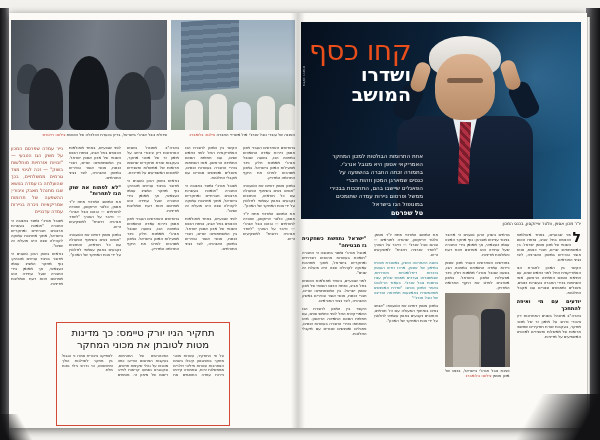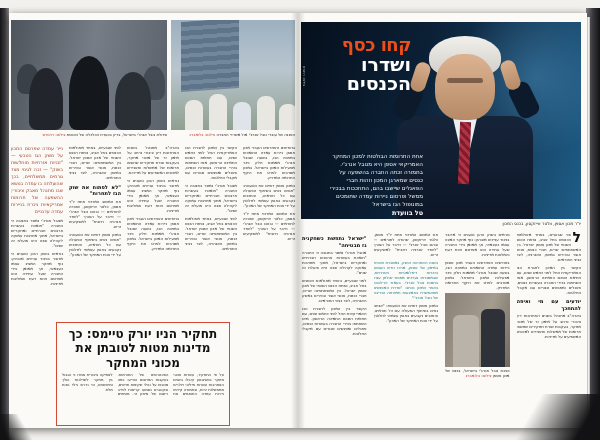--- a/index.html
+++ b/index.html
@@ -47,21 +47,21 @@
        background:repeating-linear-gradient(45deg,#7e1d2c 0 3px,#b13043 3px 6px);}
   .hand-l{position:absolute;left:112px;top:40px;width:15px;height:30px;border-radius:7px;
           transform:rotate(18deg);background:linear-gradient(#d8ae8c,#b78a66);}
   .hand-r{position:absolute;left:202px;top:38px;width:15px;height:30px;border-radius:7px;
           transform:rotate(-18deg);background:linear-gradient(#d8ae8c,#b78a66);}
   .cuff-l{position:absolute;left:96px;top:62px;width:22px;height:36px;border-radius:8px;
           transform:rotate(26deg);background:#0d1a2c;}
   .cuff-r{position:absolute;left:212px;top:60px;width:22px;height:36px;border-radius:8px;
           transform:rotate(-26deg);background:#0d1a2c;}
   .pr-heads{position:absolute;top:14px;left:4px;width:106px;text-align:right;direction:rtl;line-height:1.04;}
-  .kicker{font-size:18px;font-weight:bold;color:#ea4e1b;letter-spacing:-.5px;}
+  .kicker{font-size:28px;font-weight:normal;color:#ea4e1b;letter-spacing:-.5px;}
   .hl{font-size:19px;font-weight:bold;color:#ffffff;}
   .pr-standfirst{position:absolute;top:131px;left:26px;width:96px;direction:rtl;text-align:right;
                  font-size:5.6px;line-height:1.42;color:#f1f1f1;}
   .pr-byline{position:absolute;top:187px;left:26px;width:96px;direction:rtl;text-align:right;
              font-size:6.4px;font-weight:bold;color:#fff;}
   .vert-credit{position:absolute;left:1px;top:44px;writing-mode:vertical-rl;font-size:3.4px;color:#cdd5dc;}
   .pr-caption{position:absolute;top:208px;left:3px;right:6px;direction:rtl;text-align:right;
               font-size:4.3px;color:#222;}
 
   
@@ -99,21 +99,21 @@
   .shirt-blob{position:absolute;bottom:0;width:18px;height:30px;border-radius:8px 8px 0 0;background:#e9e7e2;}
   .b1{left:14px;} .b2{left:38px;height:36px;} .b3{left:62px;height:28px;background:#dfe4ea;}
   .b4{left:86px;height:34px;} .b5{left:108px;height:26px;}
   .pl-captions{position:absolute;top:119px;left:2px;right:3px;display:flex;gap:4px;direction:ltr;}
   .pl-captions .cap{direction:rtl;text-align:right;font-size:3.9px;line-height:1.3;color:#222;}
   .cap-1{width:55%;} .cap-2{flex:1;}
 
   
   .pl-box{position:absolute;left:45px;top:177px;bottom:0;width:174px;background:#fbfaf6;
           border:1px solid #d24a33;box-sizing:border-box;padding:4px 5px 3px;z-index:3;}
-  .box-title{direction:rtl;text-align:center;font-weight:bold;font-size:12px;line-height:1.2;color:#111;}
+  .box-title{direction:rtl;text-align:center;font-weight:normal;font-size:10px;line-height:1.2;color:#111;}
   .box-body{margin-top:3px;direction:rtl;text-align:justify;font-size:3.7px;line-height:1.3;color:#232323;
             column-count:3;column-gap:5px;height:72px;overflow:hidden;}
 </style>
 </head>
 <body>
 
 <div class="stage">
   <div class="edge-left"></div>
   <div class="edge-right"></div>
 
@@ -131,24 +131,24 @@
         <div class="cuff-r"></div>
         <div class="hair"></div>
         <div class="face"></div>
         <div class="brow"></div>
         <div class="hand-l"></div>
         <div class="hand-r"></div>
 
         <div class="pr-heads">
           <div class="kicker">קחו כסף</div>
           <div class="hl">ושדרו</div>
-          <div class="hl">הכנסים</div>
+          <div class="hl">המושב</div>
         </div>
         <div class="pr-standfirst">אחת התרומות הבולטות למכון המחקר האמריקאי אספן היא מנובל אנרג'י. בתמורה זכתה החברה בהשפעה על כנסים שמארגן המכון וזהות חברי הפאנלים שיישבו בהם, התחככות בבכירי ממשל ופרסום ניירות עמדה שתומכים במונופול הגז בישראל</div>
-        <div class="pr-byline">טל בוועדת</div>
+        <div class="pr-byline">טל שפרסם</div>
         <div class="vert-credit">צילום: רויטרס</div>
       </div>
 
       <div class="pr-caption">יו"ר מכון אספן, וולטר אייזקסון, בכנס המכון</div>
 
       <div class="cols pr-cols">
         <div class="col">
           <p><span class="dropcap">ל</span><span>פני שבועיים, באחד מאולמות הכנסים בתל אביב, נפתח הכנס השנתי של מכון אספן ישראל. בין המשתתפים: שרים, חברי כנסת, אנשי אוצר ובכירים במשק האנרגיה, לצד נציגי התורמים.</span></p>
           <p>הקשר בין המכון לחברת הגז האמריקאית החל לפני כחמש שנים, עם חתימת הסכם התמיכה הראשון. מאז השתתפו בכירי החברה בעשרות כנסים, פאנלים ומפגשים סגורים עם מקבלי החלטות.</p>
           <div class="subhead">יודעים עם מי ואיפה להתחכך</div>

